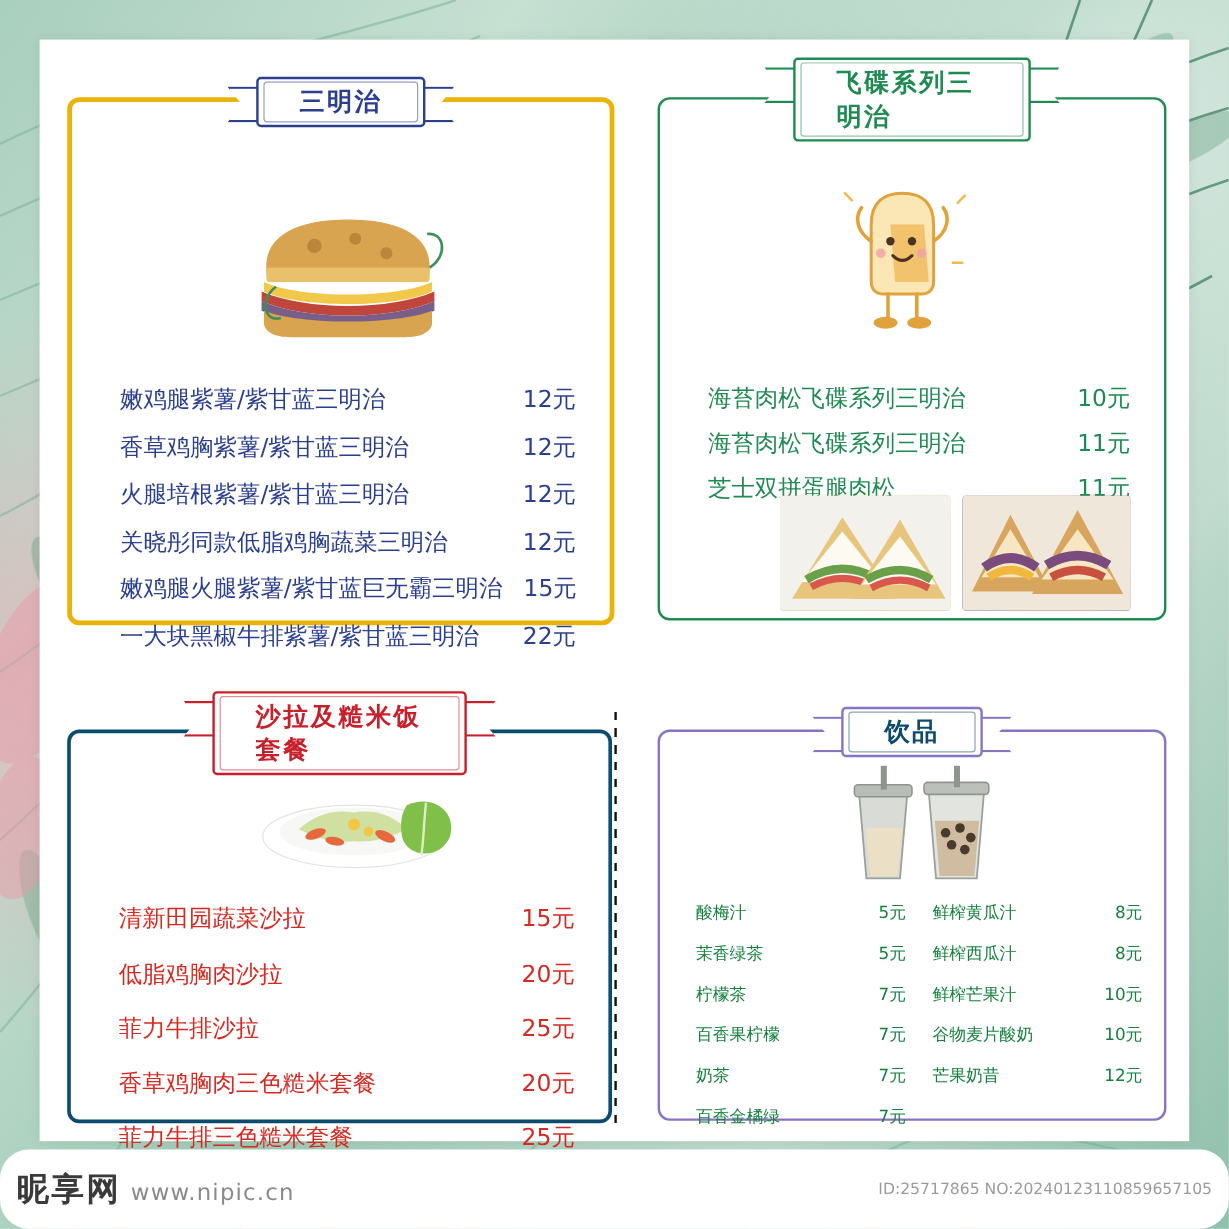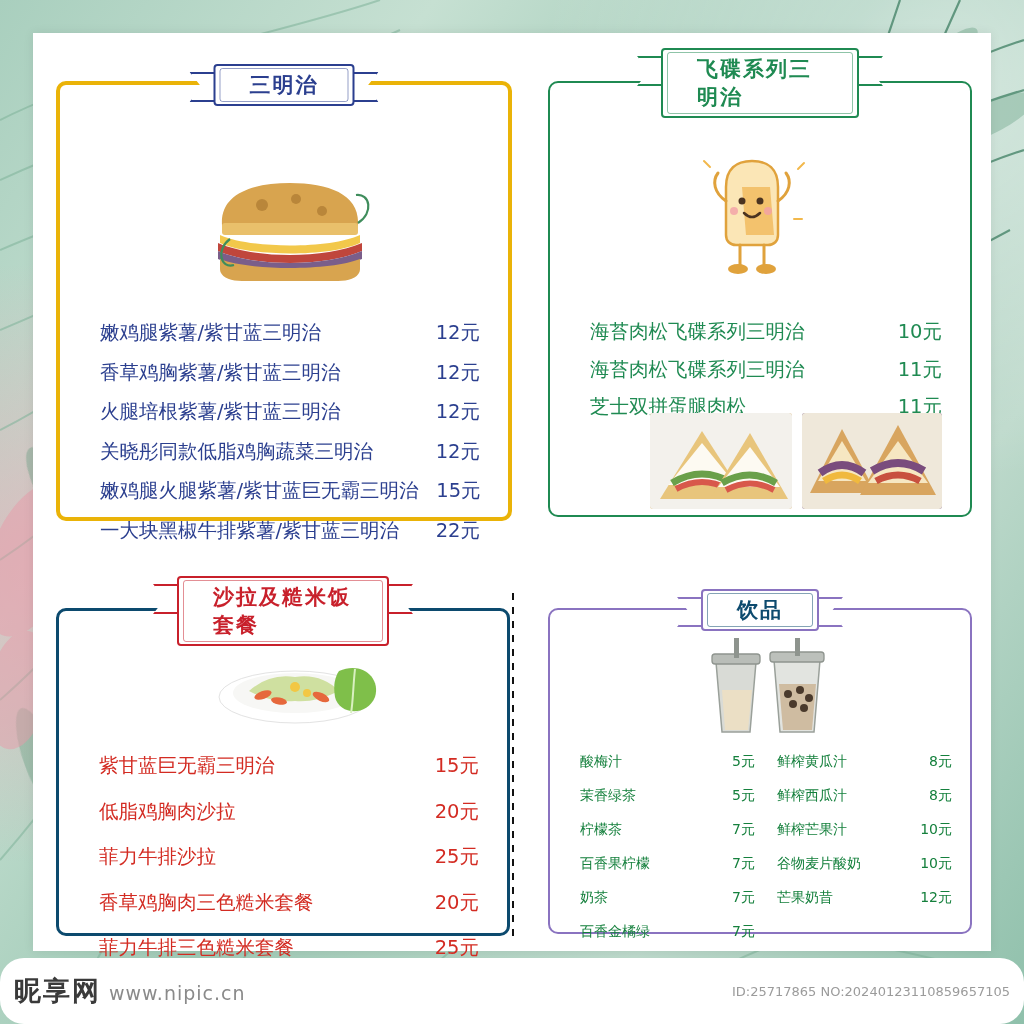--- a/index.html
+++ b/index.html
@@ -424,21 +424,21 @@
             <circle cx="86" cy="56" r="5"></circle>
             <circle cx="98" cy="62" r="4"></circle>
           </g>
           <path d="M130 40 C 152 30, 172 46, 166 66 C 158 86, 130 84, 126 66 C 124 54, 126 46, 130 40 Z" fill="#7fbf4a"></path>
           <path d="M146 38 C 144 56, 144 72, 142 82" stroke="#d9f0c0" stroke-width="2" fill="none"></path>
         </svg>
       </div>
 
       <div class="items" id="salad-items">
         <div class="row">
-          <span class="name">紫甘蓝巨无霸三明治</span>
+          <span class="name">清新田园蔬菜沙拉</span>
           <span class="price">15元</span>
         </div>
         <div class="row">
           <span class="name">低脂鸡胸肉沙拉</span>
           <span class="price">20元</span>
         </div>
         <div class="row">
           <span class="name">菲力牛排沙拉</span>
           <span class="price">25元</span>
         </div>

